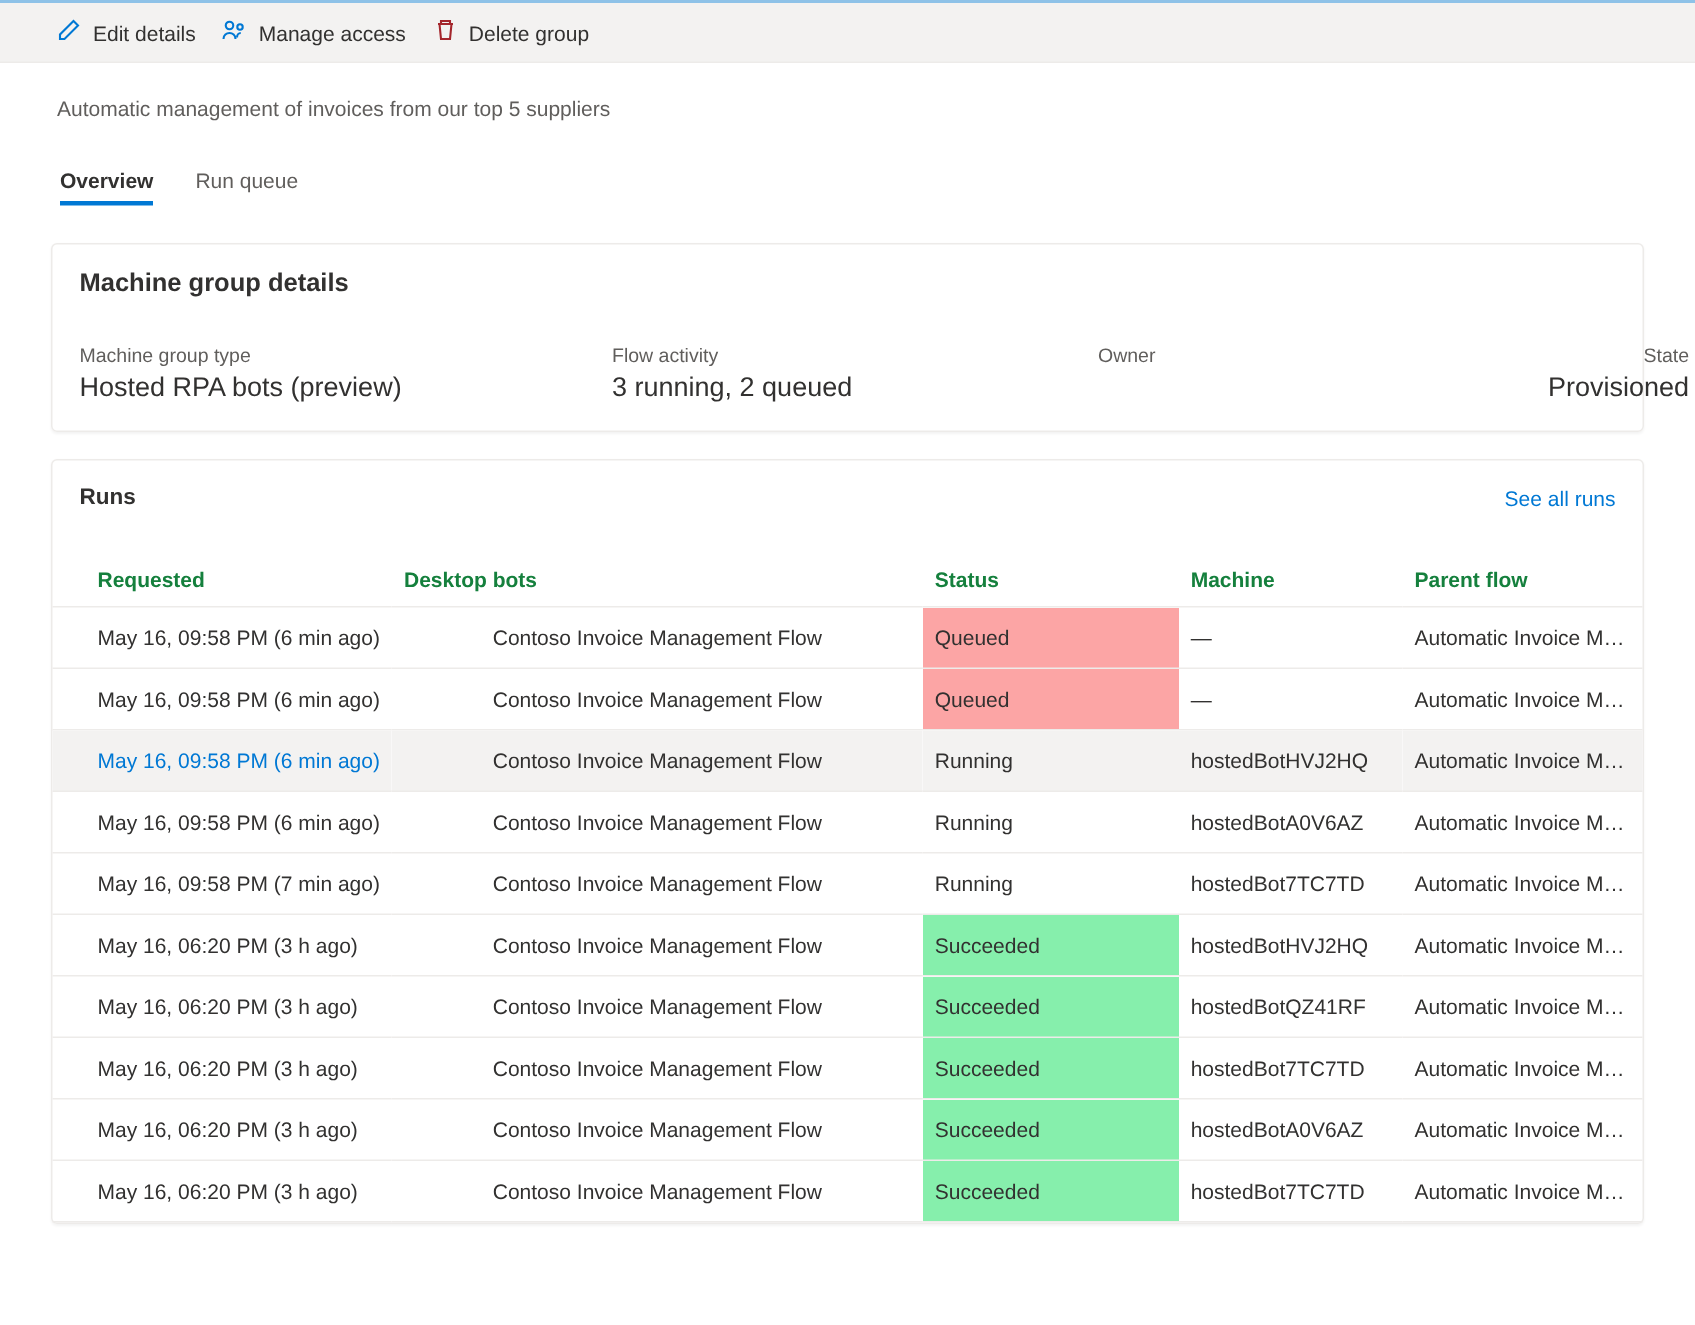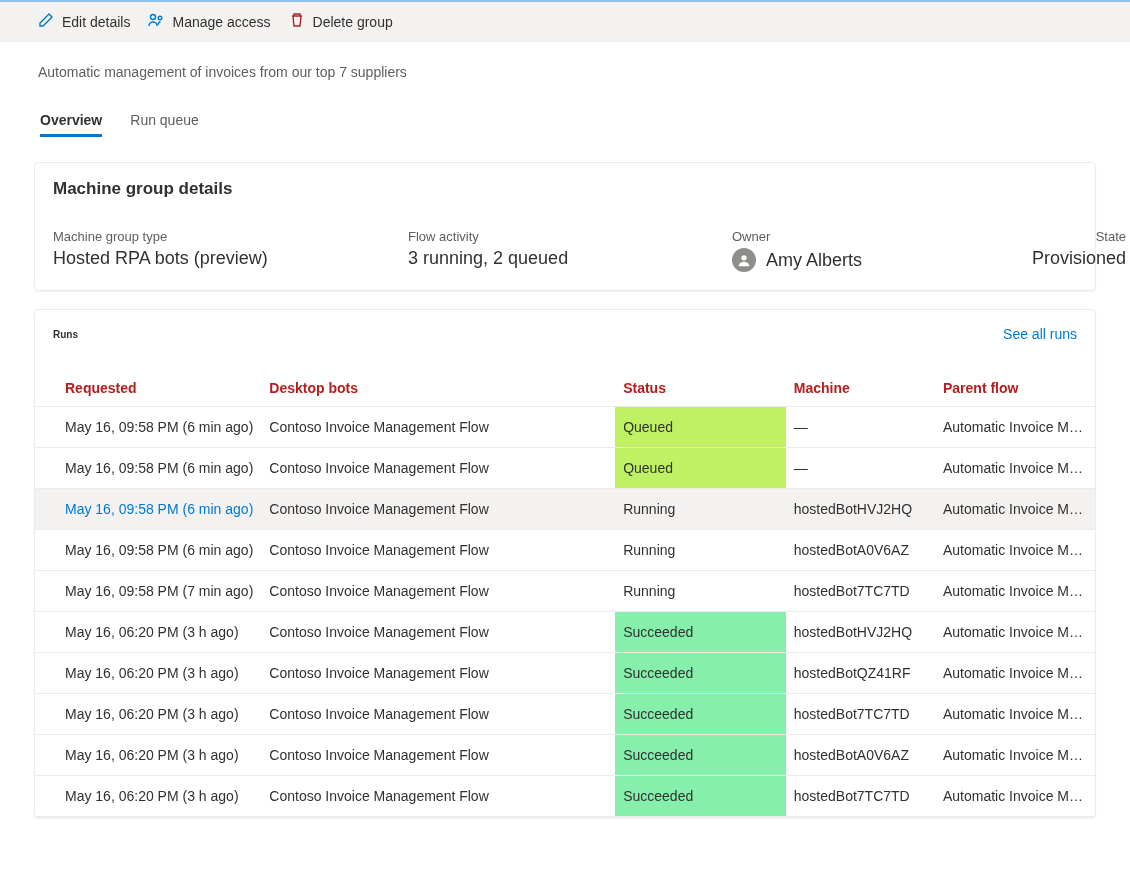--- a/index.html
+++ b/index.html
@@ -91,50 +91,50 @@
     border-radius: 4px;
     padding: 16px 0 0 0;
     box-shadow: 0 1px 2px rgba(0,0,0,0.05);
   }
   .runs-header {
     display: flex;
     justify-content: space-between;
     align-items: center;
     padding: 0 18px 28px 18px;
   }
-  .runs-title { font-weight: 600; font-size: 10px; }
+  .runs-title { font-weight: 600; font-size: 15px; }
   .see-all { color: #0078d4; cursor: pointer; font-size: 14px; }
 
   .runs-table { width: 100%; border-collapse: collapse; }
   .runs-table th {
     text-align: left;
     font-weight: 600;
     font-size: 14px;
-    color: #b91c1c;
+    color: #15803d;
     padding: 10px 8px 10px 8px;
     border-bottom: 1px solid #edebe9;
   }
   .runs-table th:first-child, .runs-table td:first-child { padding-left: 30px; }
   .runs-table td {
     padding: 12px 8px;
     border-bottom: 1px solid #edebe9;
     font-size: 14px;
     color: #323130;
     white-space: nowrap;
     overflow: hidden;
     text-overflow: ellipsis;
   }
   .runs-table tr.hovered { background: #f3f2f1; }
   .runs-table tr.hovered td:first-child { color: #0078d4; }
   .col-requested { width: 180px; }
-  .col-flow { width: 360px; }
+  .col-flow { width: 360px; text-align: center; }
   .col-status { width: 175px; }
   .col-machine { width: 150px; }
   .col-parent { width: 160px; max-width:160px; }
-  .status-queued { background: #bef264; }
+  .status-queued { background: #fca5a5; }
   .status-succeeded { background: #86efac; }
 </style>
 </head>
 <body>
 
 <div class="command-bar">
   <div class="cmd-item">
     <span>
       <svg viewBox="0 0 16 16">
           <path d="M11 2l3 3-9 9H2v-3l9-9z"></path>
@@ -157,50 +157,41 @@
     <span>
       <svg viewBox="0 0 16 16">
           <path d="M3 4h10M5 4V2h6v2M4 4l1 10h6l1-10"></path>
         </svg>
     </span>
     <span>Delete group</span>
   </div>
 </div>
 
 <div class="page-header">
-  <div class="page-desc">Automatic management of invoices from our top 7 suppliers</div>
+  <div class="page-desc">Automatic management of invoices from our top 5 suppliers</div>
 </div>
 
 <div class="tabs">
   <div class="tab active">Overview</div>
   <div class="tab">Run queue</div>
 </div>
 
 <div class="card">
   <div class="card-title">Machine group details</div>
   <div class="details-grid">
     <div>
       <div class="detail-label">Machine group type</div>
       <div class="detail-value">Hosted RPA bots (preview)</div>
     </div>
     <div>
       <div class="detail-label">Flow activity</div>
       <div class="detail-value">3 running, 2 queued</div>
     </div>
     <div>
       <div class="detail-label">Owner</div>
-      <div class="owner-cell">
-        <span class="avatar">
-          <svg viewBox="0 0 16 16">
-              <circle cx="8" cy="5.5" r="3"></circle>
-              <path d="M2 15c0-3 3-5 6-5s6 2 6 5z"></path>
-            </svg>
-        </span>
-        <span class="detail-value">Amy Alberts</span>
-      </div>
     </div>
     <div class="state-col">
       <div class="detail-label">State</div>
       <div class="detail-value">Provisioned</div>
     </div>
   </div>
 </div>
 
 <div class="runs-section">
   <div class="runs-header">

